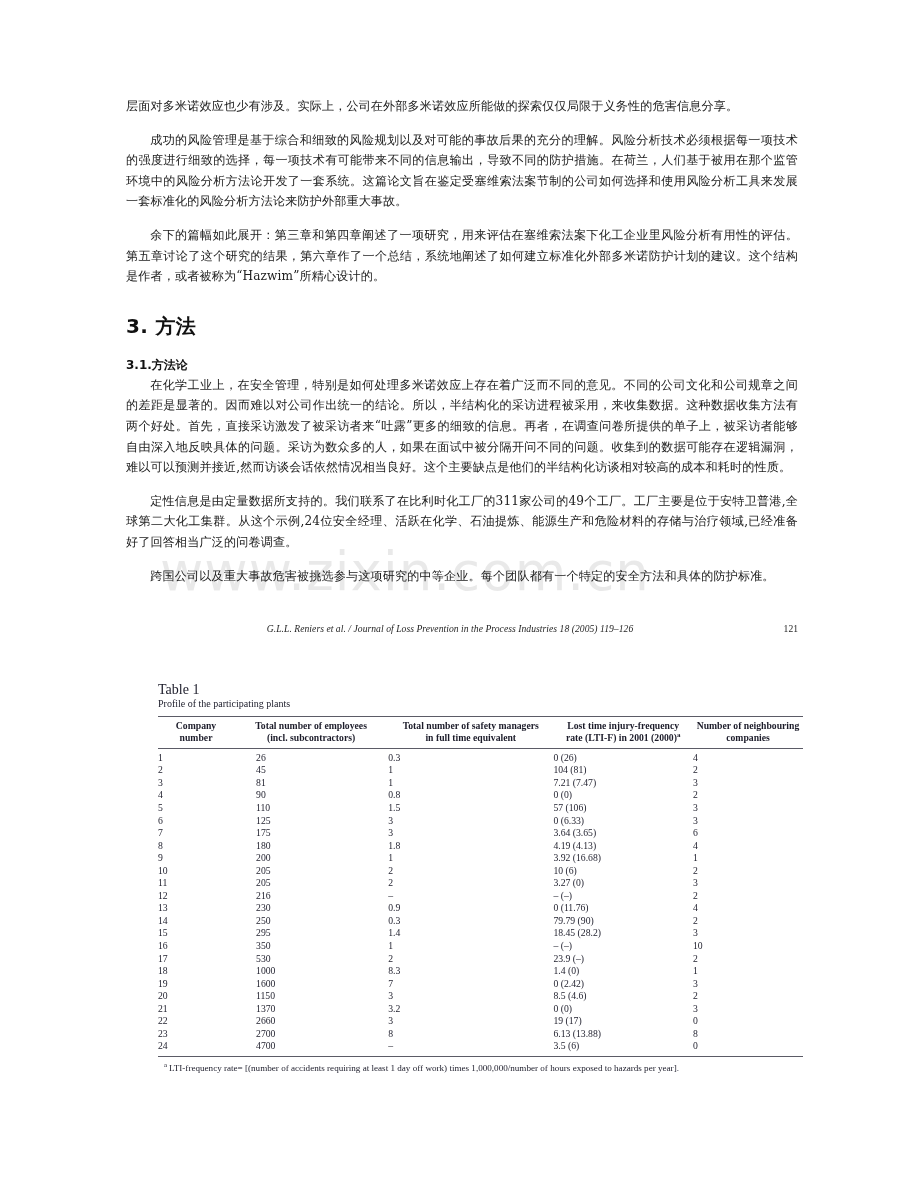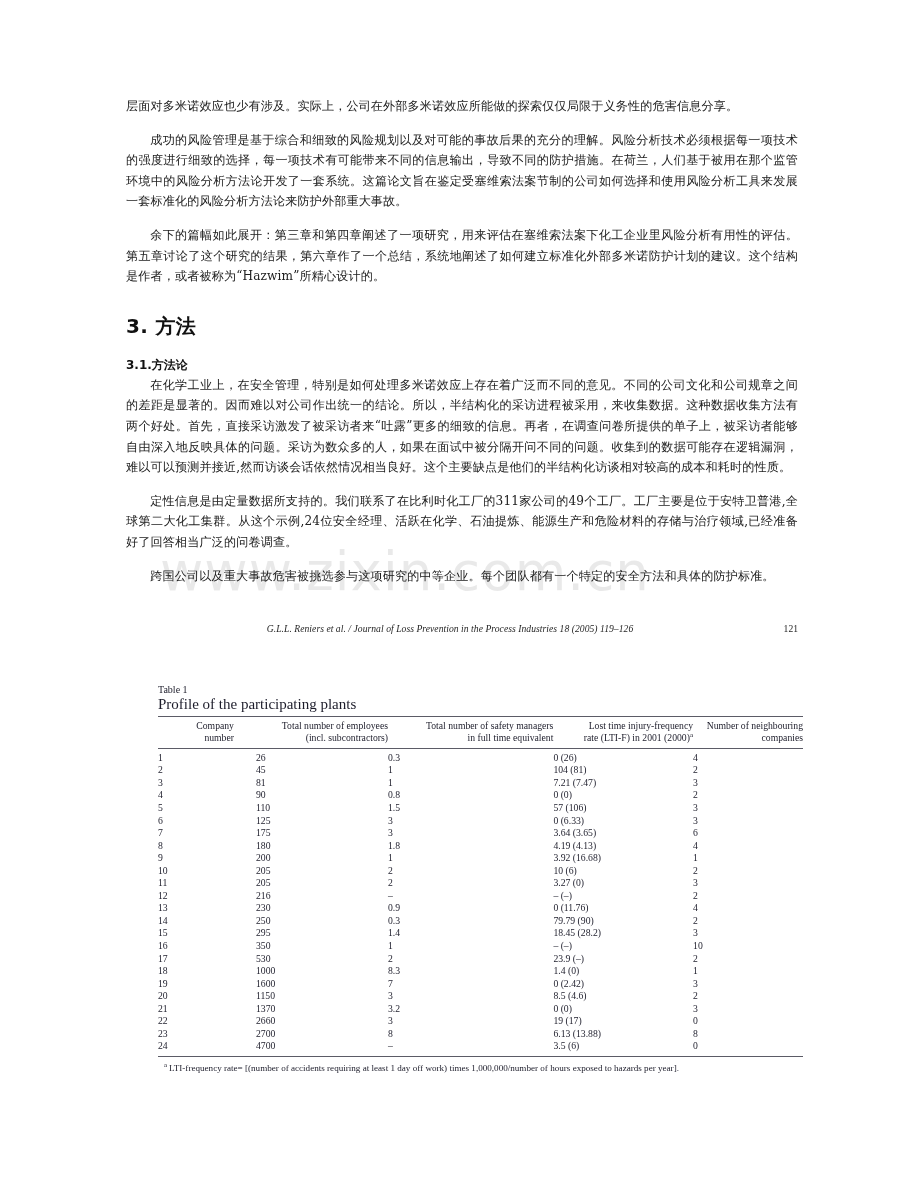--- a/index.html
+++ b/index.html
@@ -117,39 +117,39 @@
   
   .table-block {
     position: absolute;
     left: 158px;
     top: 683px;
     width: 645px;
     font-family: "Liberation Serif", "DejaVu Serif", serif;
     color: #1c1c2a;
   }
   .table-caption-num {
-    font-size: 10px;
+    font-size: 14px;
     line-height: 14px;
     color: #1c1c2a;
   }
   .table-caption-txt {
-    font-size: 15px;
+    font-size: 10px;
     line-height: 14px;
     margin-bottom: 5px;
     color: #1c1c2a;
   }
   table.profile {
     width: 100%;
     border-collapse: collapse;
     font-size: 9.7px;
     color: #1c1c2a;
   }
   table.profile thead th {
-    text-align: right;
-    font-weight: normal;
+    text-align: center;
+    font-weight: bold;
     vertical-align: top;
     padding: 3px 0 3px 0;
     line-height: 12.4px;
     border-top: 1.1px solid #5b5b66;
     border-bottom: 0.9px solid #5b5b66;
   }
   table.profile tbody td {
     padding: 0;
     line-height: 12.55px;
     vertical-align: top;

